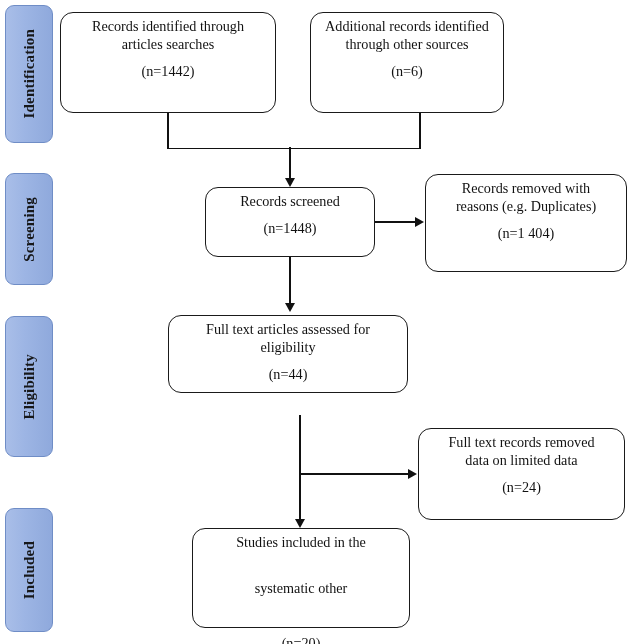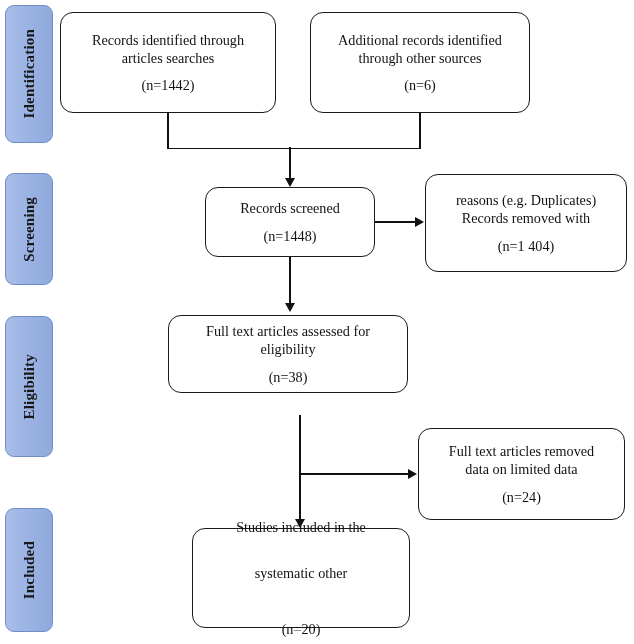--- a/index.html
+++ b/index.html
@@ -41,21 +41,20 @@
   
   .node {
     position: absolute;
     box-sizing: border-box;
     border: 1.4px solid #1a1a1a;
     border-radius: 13px;
     background: #ffffff;
     display: flex;
     flex-direction: column;
     align-items: center;
-    justify-content: center;
     text-align: center;
     padding: 4px 12px;
     font-size: 14.2px;
     line-height: 1.28;
     color: #111111;
   }
   .node .line { display: block; white-space: nowrap; }
   .node .count { display: block; margin-top: 9px; }
 
   
@@ -103,57 +102,57 @@
   <div class="stage-label" style="left:5px; top:508px; width:48px; height:124px;">
     <span>Included</span>
   </div>
 
   <div class="node" style="left:60px; top:12px; width:216px; height:101px;">
     <span class="line">Records identified through</span>
     <span class="line">articles searches</span>
     <span class="count">(n=1442)</span>
   </div>
 
-  <div class="node" style="left:310px; top:12px; width:220px; height:101px;">
+  <div class="node" style="left:310px; top:12px; width:194px; height:101px;">
     <span class="line">Additional records identified</span>
     <span class="line">through other sources</span>
     <span class="count">(n=6)</span>
   </div>
 
   <div class="vline" style="left:167px; top:113px; height:36px;"></div>
   <div class="vline" style="left:419px; top:113px; height:36px;"></div>
   <div class="hline" style="left:167px; top:147.5px; width:253px;"></div>
   <div class="vline" style="left:289px; top:147px; height:33px;"></div>
   <div class="arrow-down" style="left:284.6px; top:178px;"></div>
 
   <div class="node" style="left:205px; top:187px; width:170px; height:70px;">
     <span class="line">Records screened</span>
     <span class="count">(n=1448)</span>
   </div>
 
   <div class="node" style="left:425px; top:174px; width:202px; height:98px;">
+    <span class="line">Records removed with</span>
     <span class="line">reasons (e.g. Duplicates)</span>
-    <span class="line">Records removed with</span>
     <span class="count">(n=1 404)</span>
   </div>
 
   <div class="hline" style="left:375px; top:221px; width:41px;"></div>
   <div class="arrow-right" style="left:415px; top:216.8px;"></div>
 
   <div class="vline" style="left:289px; top:257px; height:48px;"></div>
   <div class="arrow-down" style="left:284.6px; top:303px;"></div>
 
   <div class="node" style="left:168px; top:315px; width:240px; height:78px;">
     <span class="line">Full text articles assessed for</span>
     <span class="line">eligibility</span>
-    <span class="count">(n=38)</span>
+    <span class="count">(n=44)</span>
   </div>
 
   <div class="node" style="left:418px; top:428px; width:207px; height:92px;">
-    <span class="line">Full text articles removed</span>
+    <span class="line">Full text records removed</span>
     <span class="line">data on limited data</span>
     <span class="count">(n=24)</span>
   </div>
 
   <div class="vline" style="left:299px; top:415px; height:107px;"></div>
   <div class="hline" style="left:299px; top:473px; width:110px;"></div>
   <div class="arrow-right" style="left:408px; top:468.8px;"></div>
   <div class="arrow-down" style="left:294.6px; top:519px;"></div>
 
   <div class="node" style="left:192px; top:528px; width:218px; height:100px;gap:28px;">

